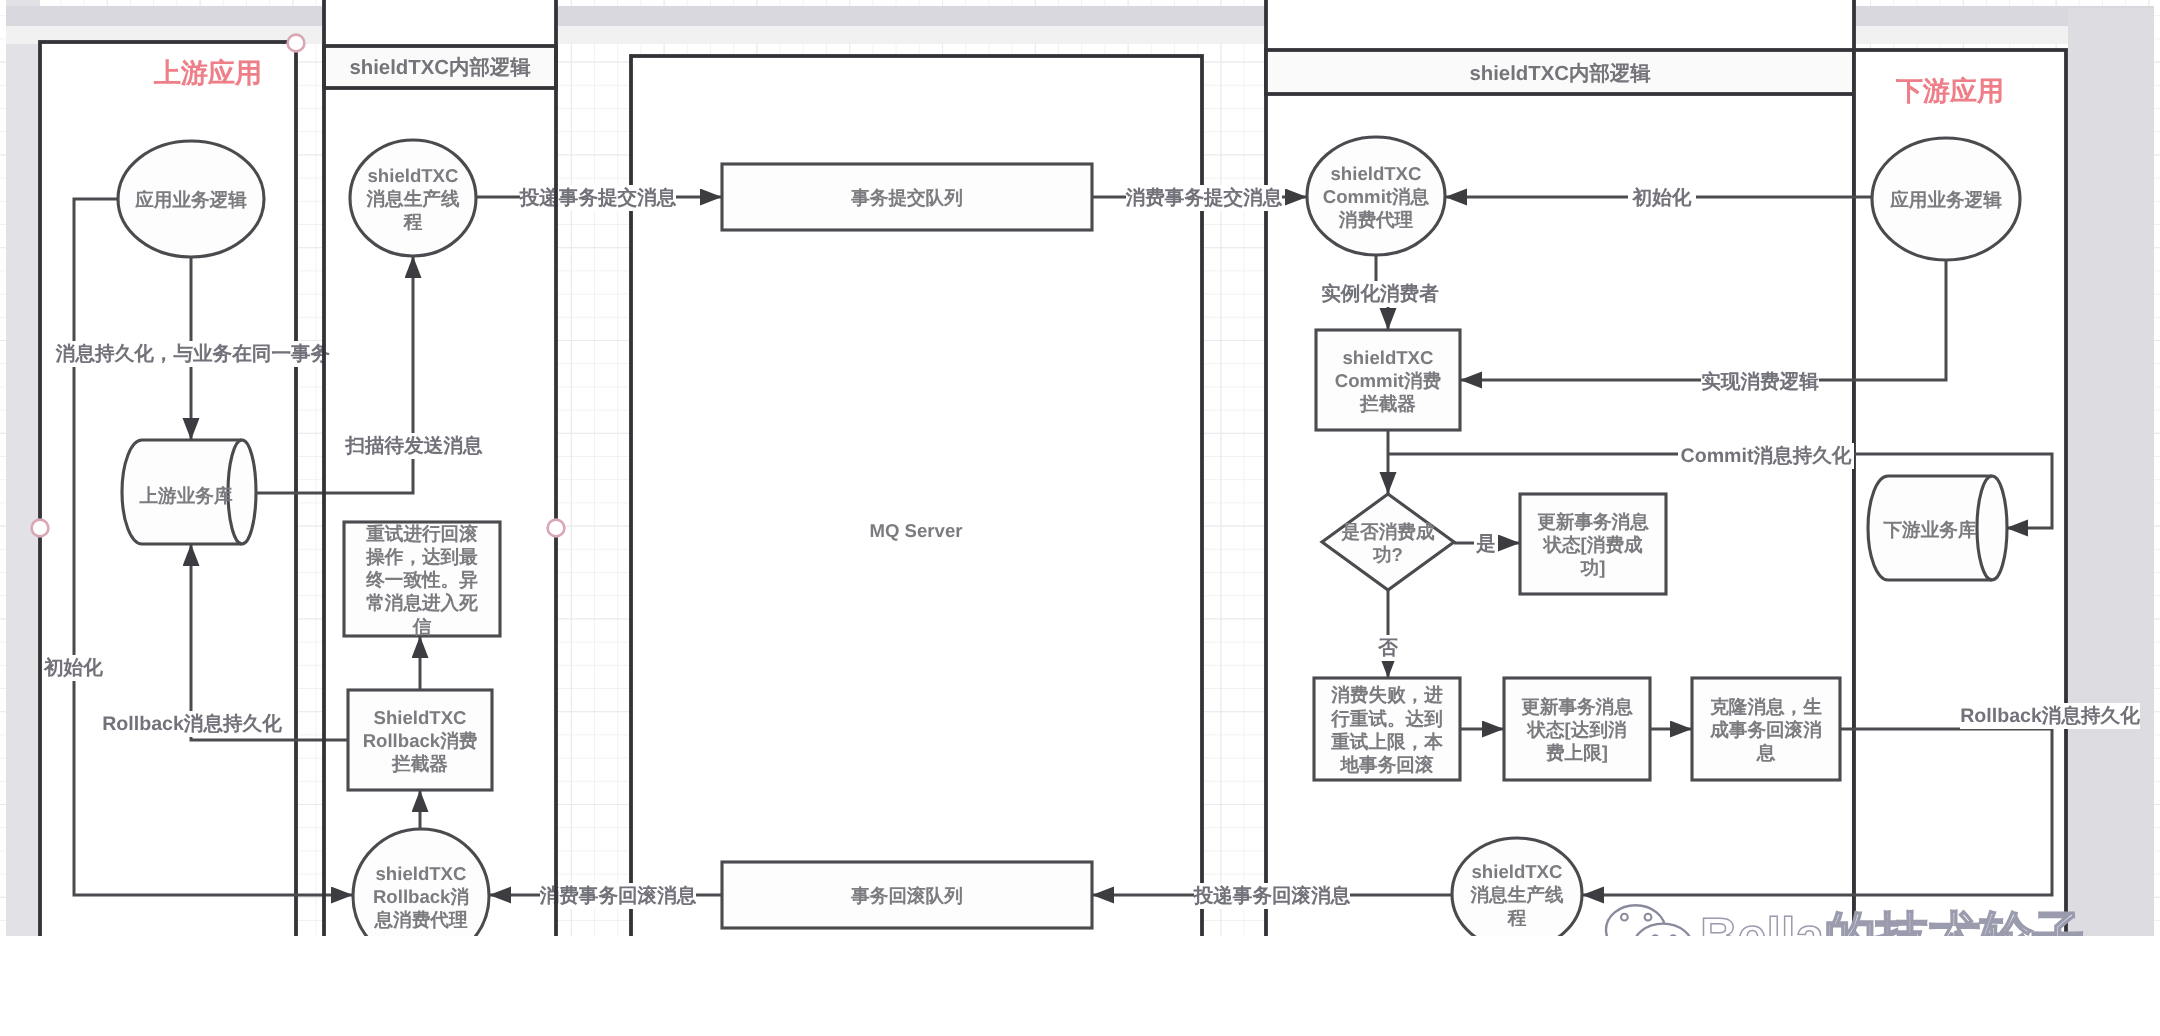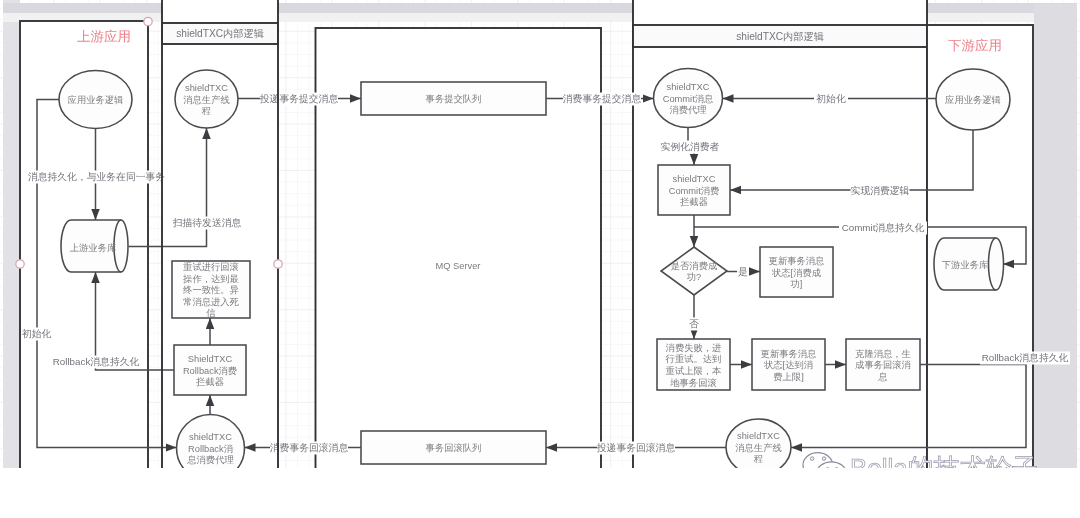--- a/index.html
+++ b/index.html
@@ -1,19 +1,19 @@
 <!DOCTYPE html>
 <html><head>
 <meta charset="utf-8">
 <title>shieldTXC transaction message flow</title>
 <style>
   html,body{margin:0;padding:0;}
   body{width:1080px;height:518px;overflow:hidden;background:#ffffff;
        font-family:"Liberation Sans","DejaVu Sans",sans-serif;}
-  #stage{position:relative;width:1080px;height:468px;overflow:hidden;}
+  #stage{position:relative;width:1080px;height:468px;overflow:hidden;font-weight:bold;}
   svg.diagram{position:absolute;left:0;top:0;width:1080px;height:518px;display:block;
               shape-rendering:geometricPrecision;}
   text{font-family:"Liberation Sans","DejaVu Sans",sans-serif;}
   .nodetxt{fill:#7b7b80;font-size:9.3px;text-anchor:middle;}
   .edgelabel{fill:#72727a;font-size:9.8px;}
   .pooltitle{fill:#74747a;font-size:10.2px;text-anchor:middle;}
   .redtitle{fill:#ee7f88;font-size:13.5px;text-anchor:middle;}
 </style>
 </head>
 <body>

